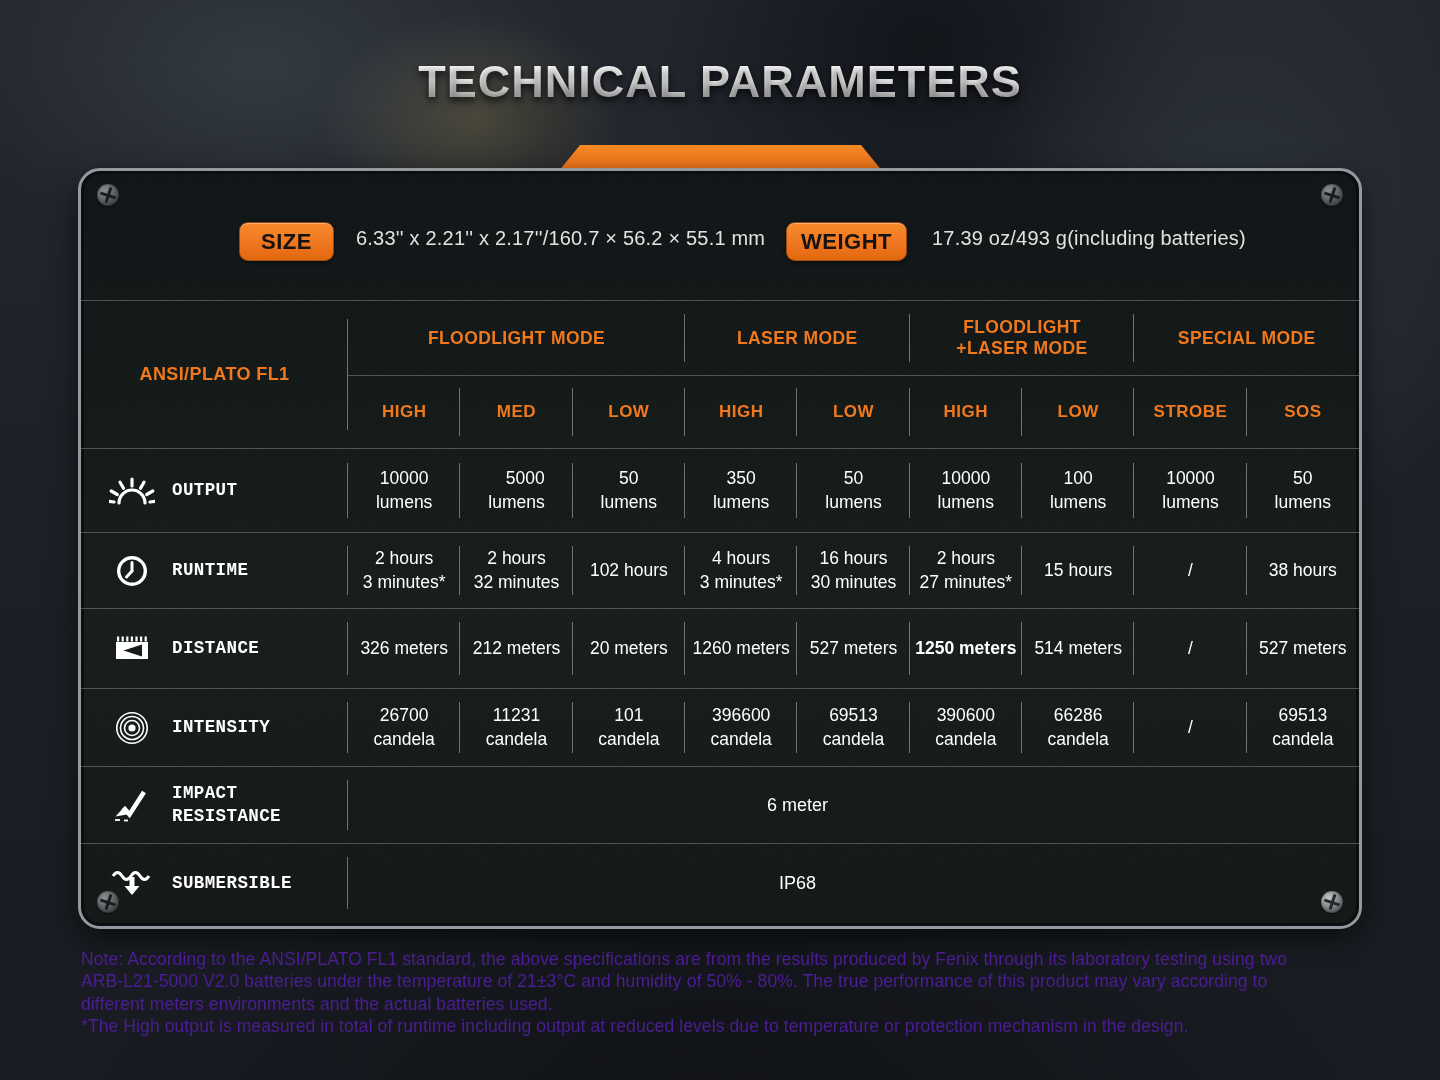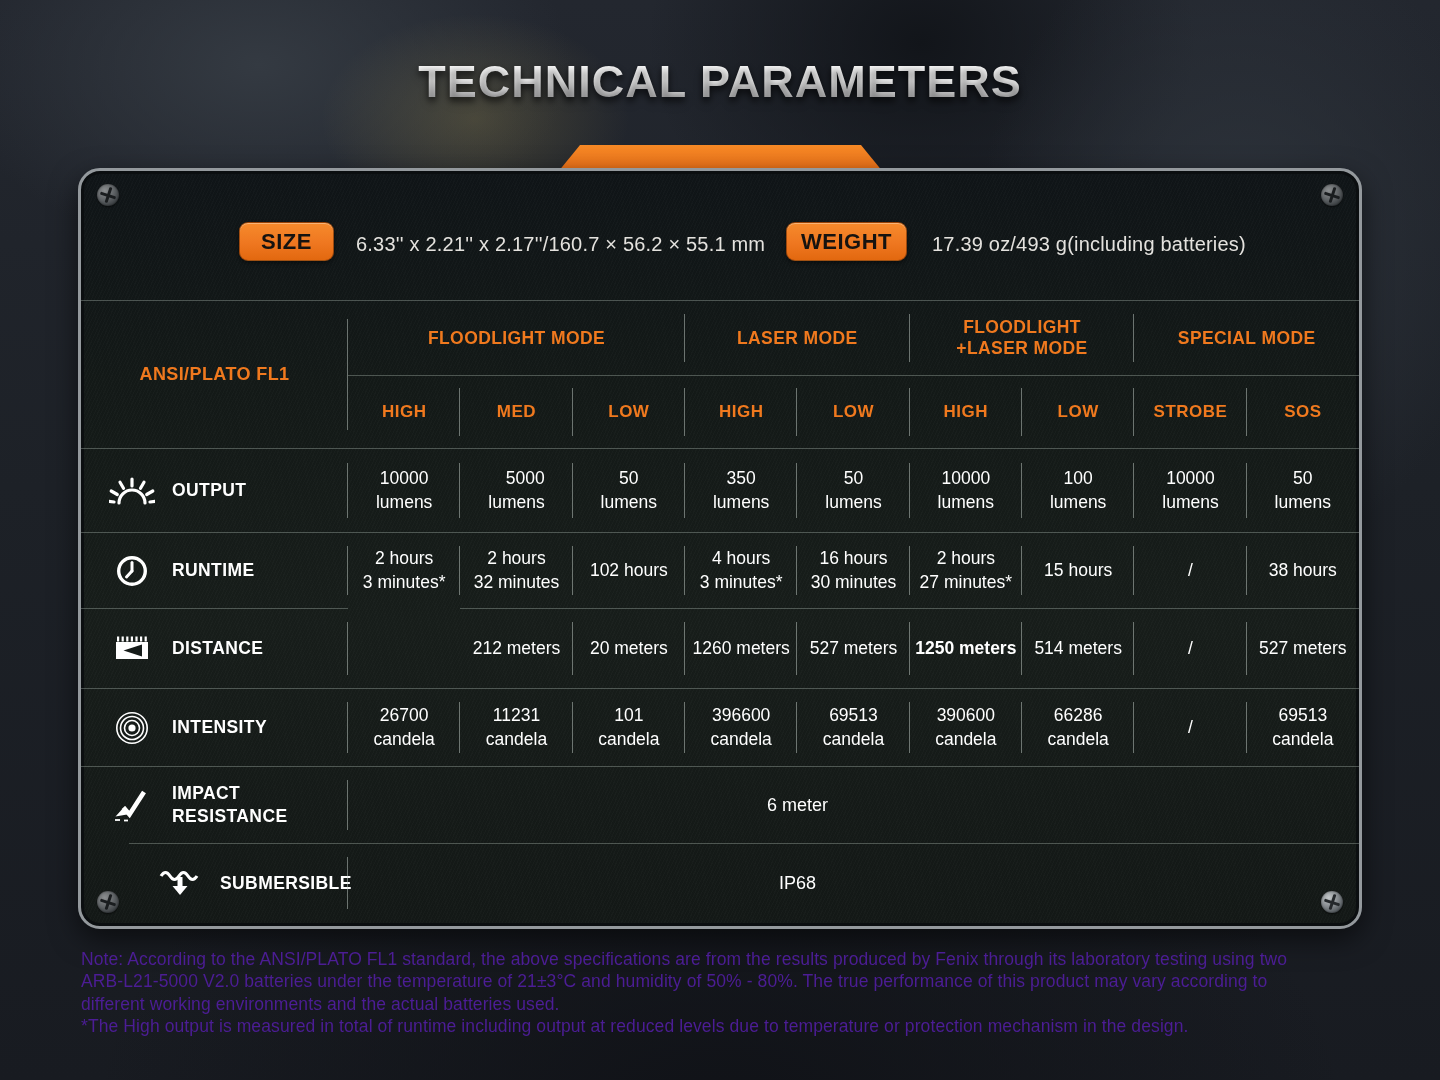--- a/index.html
+++ b/index.html
@@ -46,42 +46,42 @@
   .screw.dim{filter:brightness(0.72);}
   .badge{
     position:absolute;height:37px;border-radius:9px;top:0;
     background:linear-gradient(180deg,#f68a2c 0%,#ef7720 55%,#e2680f 100%);
     color:#161310;font-weight:bold;font-size:22px;letter-spacing:0.5px;
     display:flex;align-items:center;justify-content:center;
     border:1px solid rgba(90,35,0,0.55);
     box-shadow:inset 0 1px 0 rgba(255,255,255,0.35), 0 2px 4px rgba(0,0,0,0.45);
   }
   .specrow{position:absolute;left:3px;top:51px;width:1278px;height:40px;}
-  .spec-text{position:absolute;top:11px;font-size:20px;color:#e4e2de;letter-spacing:0.2px;}
+  .spec-text{position:absolute;top:5px;font-size:20px;color:#e4e2de;letter-spacing:0.2px;}
   
   .spec-table{
     position:absolute;left:0;top:129px;width:1278px;
     display:grid;grid-template-columns:267px repeat(9,1fr);
     grid-template-rows:75px 73px 84px 76px 80px 78px 77px 79px;
   }
   .cell{position:relative;display:flex;align-items:center;justify-content:center;box-sizing:border-box;}
   .bt{border-top:1px solid rgba(162,174,168,0.40);}
   .cell:not(.noline)::after{
     content:"";position:absolute;right:0;top:17%;height:66%;width:1px;
     background:rgba(196,206,200,0.50);
   }
   .corner{font-weight:bold;font-size:18px;color:var(--accent);letter-spacing:0.4px;}
   .corner::after{top:12% !important;height:76% !important;}
   .group{font-weight:bold;font-size:17.5px;color:var(--accent);text-align:center;letter-spacing:0.4px;}
   .sub{font-weight:bold;font-size:17px;color:var(--accent);letter-spacing:0.5px;}
   .val{font-size:17.5px;color:#ffffff;text-align:center;line-height:1.32;}
   .pre{white-space:pre-line;}
   .rowlabel{
     justify-content:flex-start;padding-left:26px;gap:15px;
-    font-weight:bold;font-size:17.5px;color:#ffffff;letter-spacing:0.4px;line-height:1.3;
+    font-weight:bold;font-size:17.5px;color:#ffffff;letter-spacing:0.4px;line-height:1.3;font-family:Liberation Mono, monospace;
   }
   .icon{width:50px;display:flex;align-items:center;justify-content:center;flex:0 0 auto;}
   .mval{font-size:18px;color:#fff;padding-right:112px;}
   .notes{position:absolute;left:81px;top:948px;width:1350px;color:#4c1d95;font-size:17.5px;line-height:22.4px;letter-spacing:0.1px;}
   .notes div{white-space:nowrap;}
 </style>
 </head>
 <body>
 
 <div class="page-title">TECHNICAL PARAMETERS</div>
@@ -165,20 +165,21 @@
       <div class="cell val bt pre" style="grid-area: 4 / 7;">2 hours
 27 minutes*</div>
       <div class="cell val bt pre" style="grid-area: 4 / 8;">15 hours</div>
       <div class="cell val bt pre" style="grid-area: 4 / 9;">/</div>
       <div class="cell val bt pre noline" style="grid-area: 4 / 10;">38 hours</div>
       <div class="cell rowlabel bt pre" style="grid-area: 5 / 1;"><span class="icon"><svg width="36" height="34" viewBox="0 0 36 34">
             <line x1="3" y1="7" x2="33" y2="7" stroke="#fff" stroke-width="5" stroke-dasharray="2.2 2.4"></line>
             <rect x="2" y="10" width="32" height="17" fill="#fff"></rect>
             <polygon points="28,12.5 9.5,18.5 28,24.5" fill="#161c1a"></polygon>
           </svg></span><span>DISTANCE</span></div>
+      <div class="cell val bt pre" style="grid-area: 5 / 2;">326 meters</div>
       <div class="cell val bt pre" style="grid-area: 5 / 3;">212 meters</div>
       <div class="cell val bt pre" style="grid-area: 5 / 4;">20 meters</div>
       <div class="cell val bt pre" style="grid-area: 5 / 5;">1260 meters</div>
       <div class="cell val bt pre" style="grid-area: 5 / 6;">527 meters</div>
       <div class="cell val bt pre" style="grid-area: 5 / 7; font-weight: bold;">1250 meters</div>
       <div class="cell val bt pre" style="grid-area: 5 / 8;">514 meters</div>
       <div class="cell val bt pre" style="grid-area: 5 / 9;">/</div>
       <div class="cell val bt pre noline" style="grid-area: 5 / 10;">527 meters</div>
       <div class="cell rowlabel bt pre" style="grid-area: 6 / 1;"><span class="icon"><svg width="38" height="38" viewBox="0 0 38 38">
             <g stroke="#fff" fill="none" stroke-width="1.6">
@@ -208,27 +209,27 @@
       <div class="cell rowlabel bt pre" style="grid-area: 7 / 1;"><span class="icon"><svg width="38" height="34" viewBox="0 0 38 34">
             <path d="M10.5 19.5l6 7L31 4" stroke="#fff" stroke-width="4.6" fill="none"></path>
             <polygon points="12,18 2.5,28.5 14,26.5" fill="#fff"></polygon>
             <g stroke="#fff" stroke-width="1.8">
               <path d="M2 32h5"></path>
               <path d="M11 32.5h4"></path>
             </g>
           </svg></span><span>IMPACT
 RESISTANCE</span></div>
       <div class="cell mval bt noline" style="grid-area: 7 / 2 / auto / 11;">6 meter</div>
-      <div class="cell rowlabel bt pre" style="grid-area: 8 / 1; margin-left: 48px;"><span class="icon"><svg width="42" height="30" viewBox="0 0 42 30">
+      <div class="cell rowlabel bt pre" style="grid-area: 8 / 1;"><span class="icon"><svg width="42" height="30" viewBox="0 0 42 30">
             <path d="M2 8q4.5-7 9 0t9 0t9 0t9 0" fill="none" stroke="#fff" stroke-width="3.2"></path>
             <rect x="18.5" y="9" width="5" height="11" fill="#fff"></rect>
             <polygon points="13.5,18 28.5,18 21,27" fill="#fff"></polygon>
           </svg></span><span>SUBMERSIBLE</span></div>
       <div class="cell mval bt noline" style="grid-area: 8 / 2 / auto / 11;">IP68</div>
     </div>
 </div>
 
 <div class="notes">
   <div>Note: According to the ANSI/PLATO FL1 standard, the above specifications are from the results produced by Fenix through its laboratory testing using two</div>
   <div>ARB-L21-5000 V2.0 batteries under the temperature of 21±3°C and humidity of 50% - 80%. The true performance of this product may vary according to</div>
-  <div>different working environments and the actual batteries used.</div>
+  <div>different meters environments and the actual batteries used.</div>
   <div>*The High output is measured in total of runtime including output at reduced levels due to temperature or protection mechanism in the design.</div>
 </div>
 
 </body></html>

